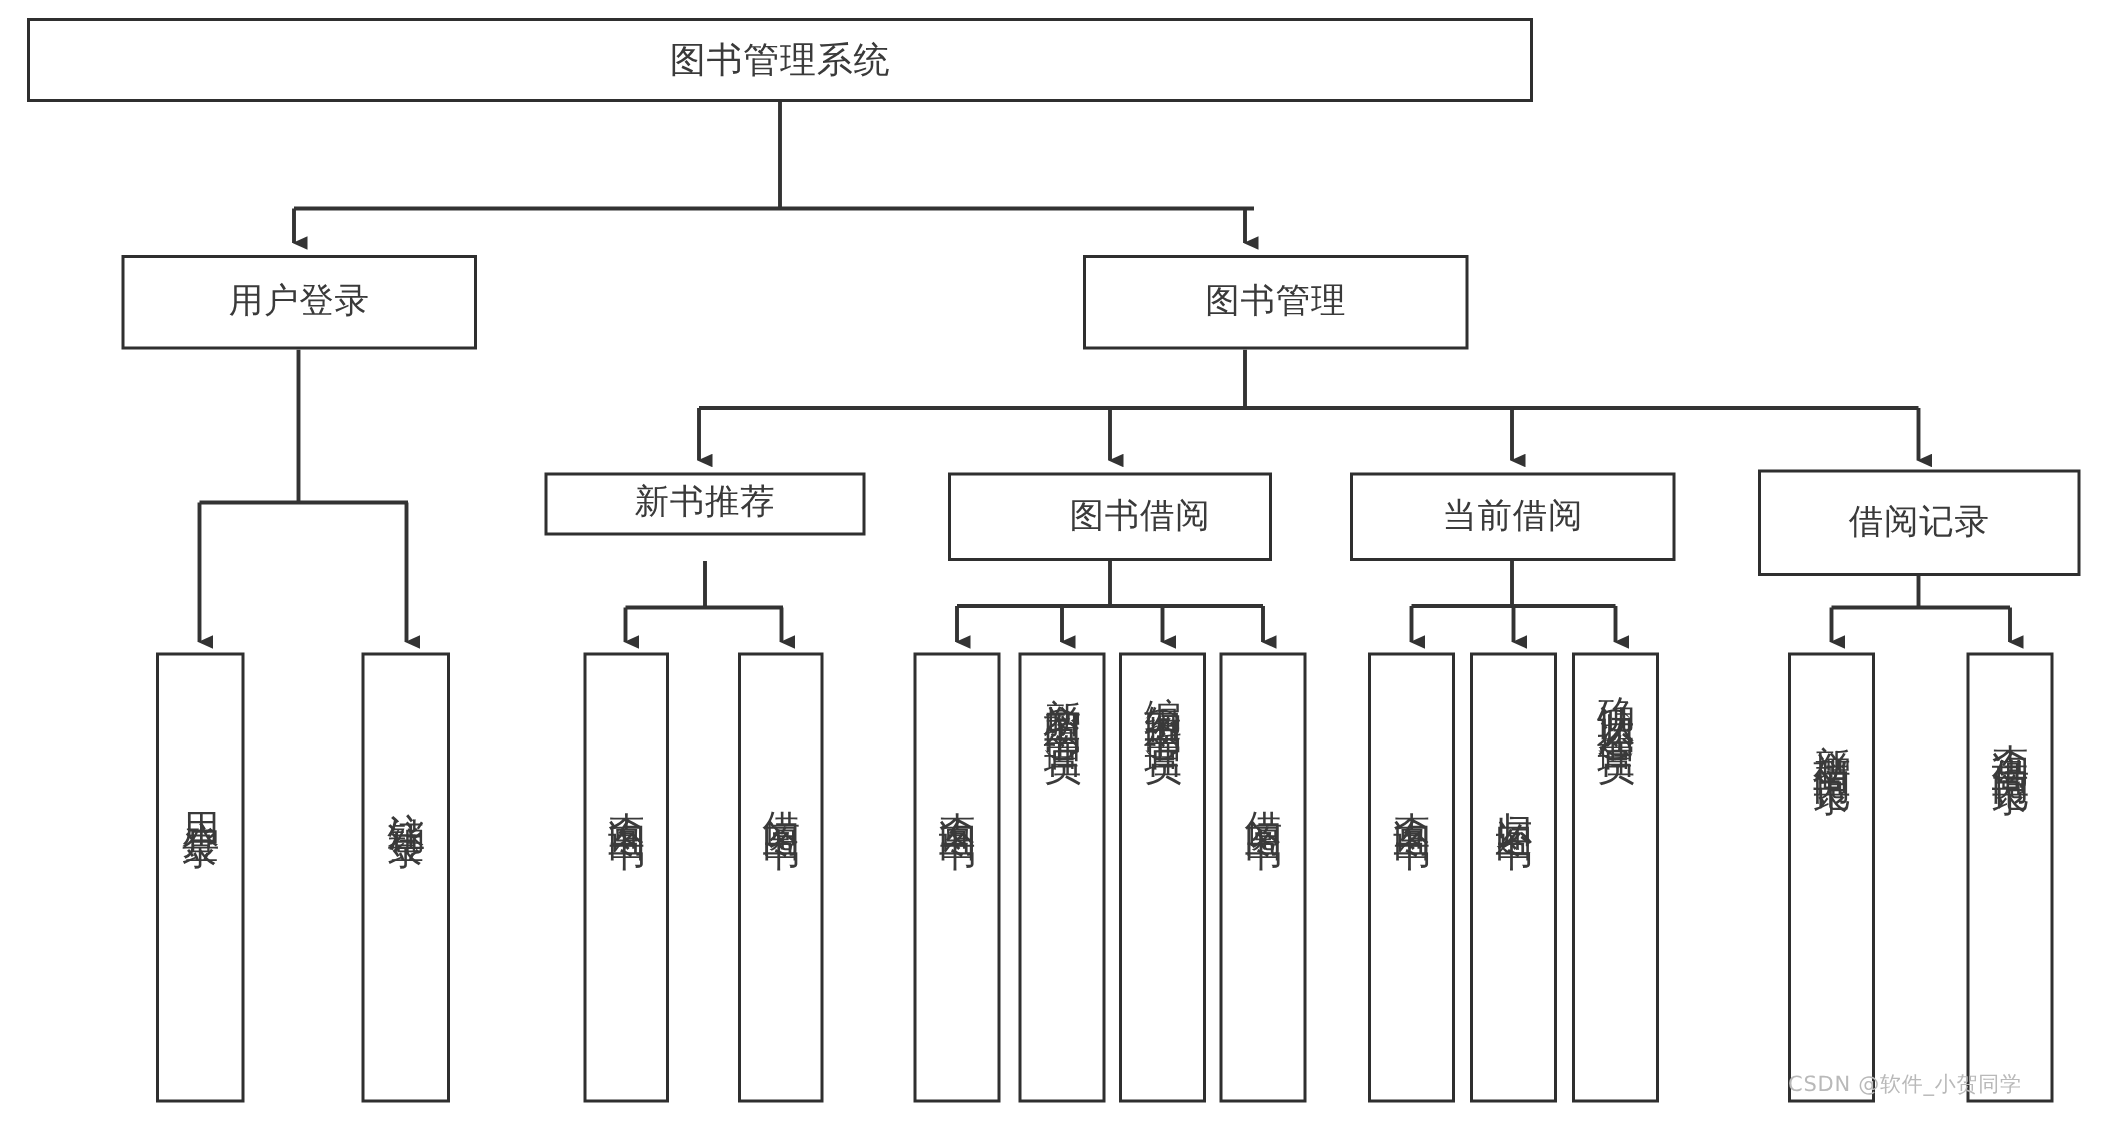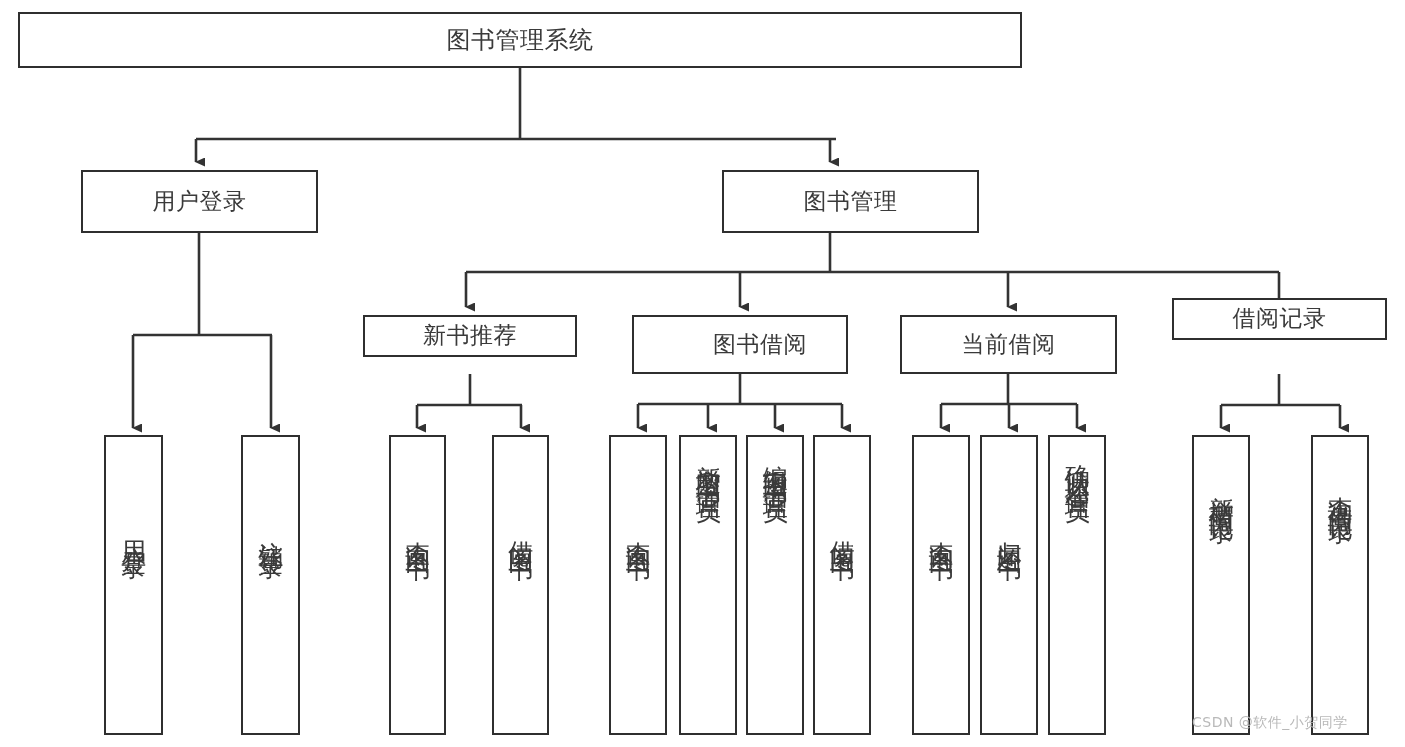--- a/index.html
+++ b/index.html
@@ -144,21 +144,21 @@
 
   <div class="node horizontal" style="left:363px; top:315px; width:214px; height:42px;">
     <span class="label">新书推荐</span>
   </div>
   <div class="node horizontal" style="left:632px; top:315px; width:216px; height:59px;padding-left:40px;">
     <span class="label">图书借阅</span>
   </div>
   <div class="node horizontal" style="left:900px; top:315px; width:217px; height:59px;">
     <span class="label">当前借阅</span>
   </div>
-  <div class="node horizontal" style="left:1172px; top:298px; width:215px; height:42px;">
+  <div class="node horizontal" style="left:1172px; top:313px; width:215px; height:71px;">
     <span class="label">借阅记录</span>
   </div>
 
   <div class="node vertical" style="left:104px; top:435px; width:59px; height:300px; padding-top:84px;">
     <span class="label">用户登录</span>
   </div>
   <div class="node vertical" style="left:241px; top:435px; width:59px; height:300px; padding-top:84px;">
     <span class="label">注销登录</span>
   </div>
 

